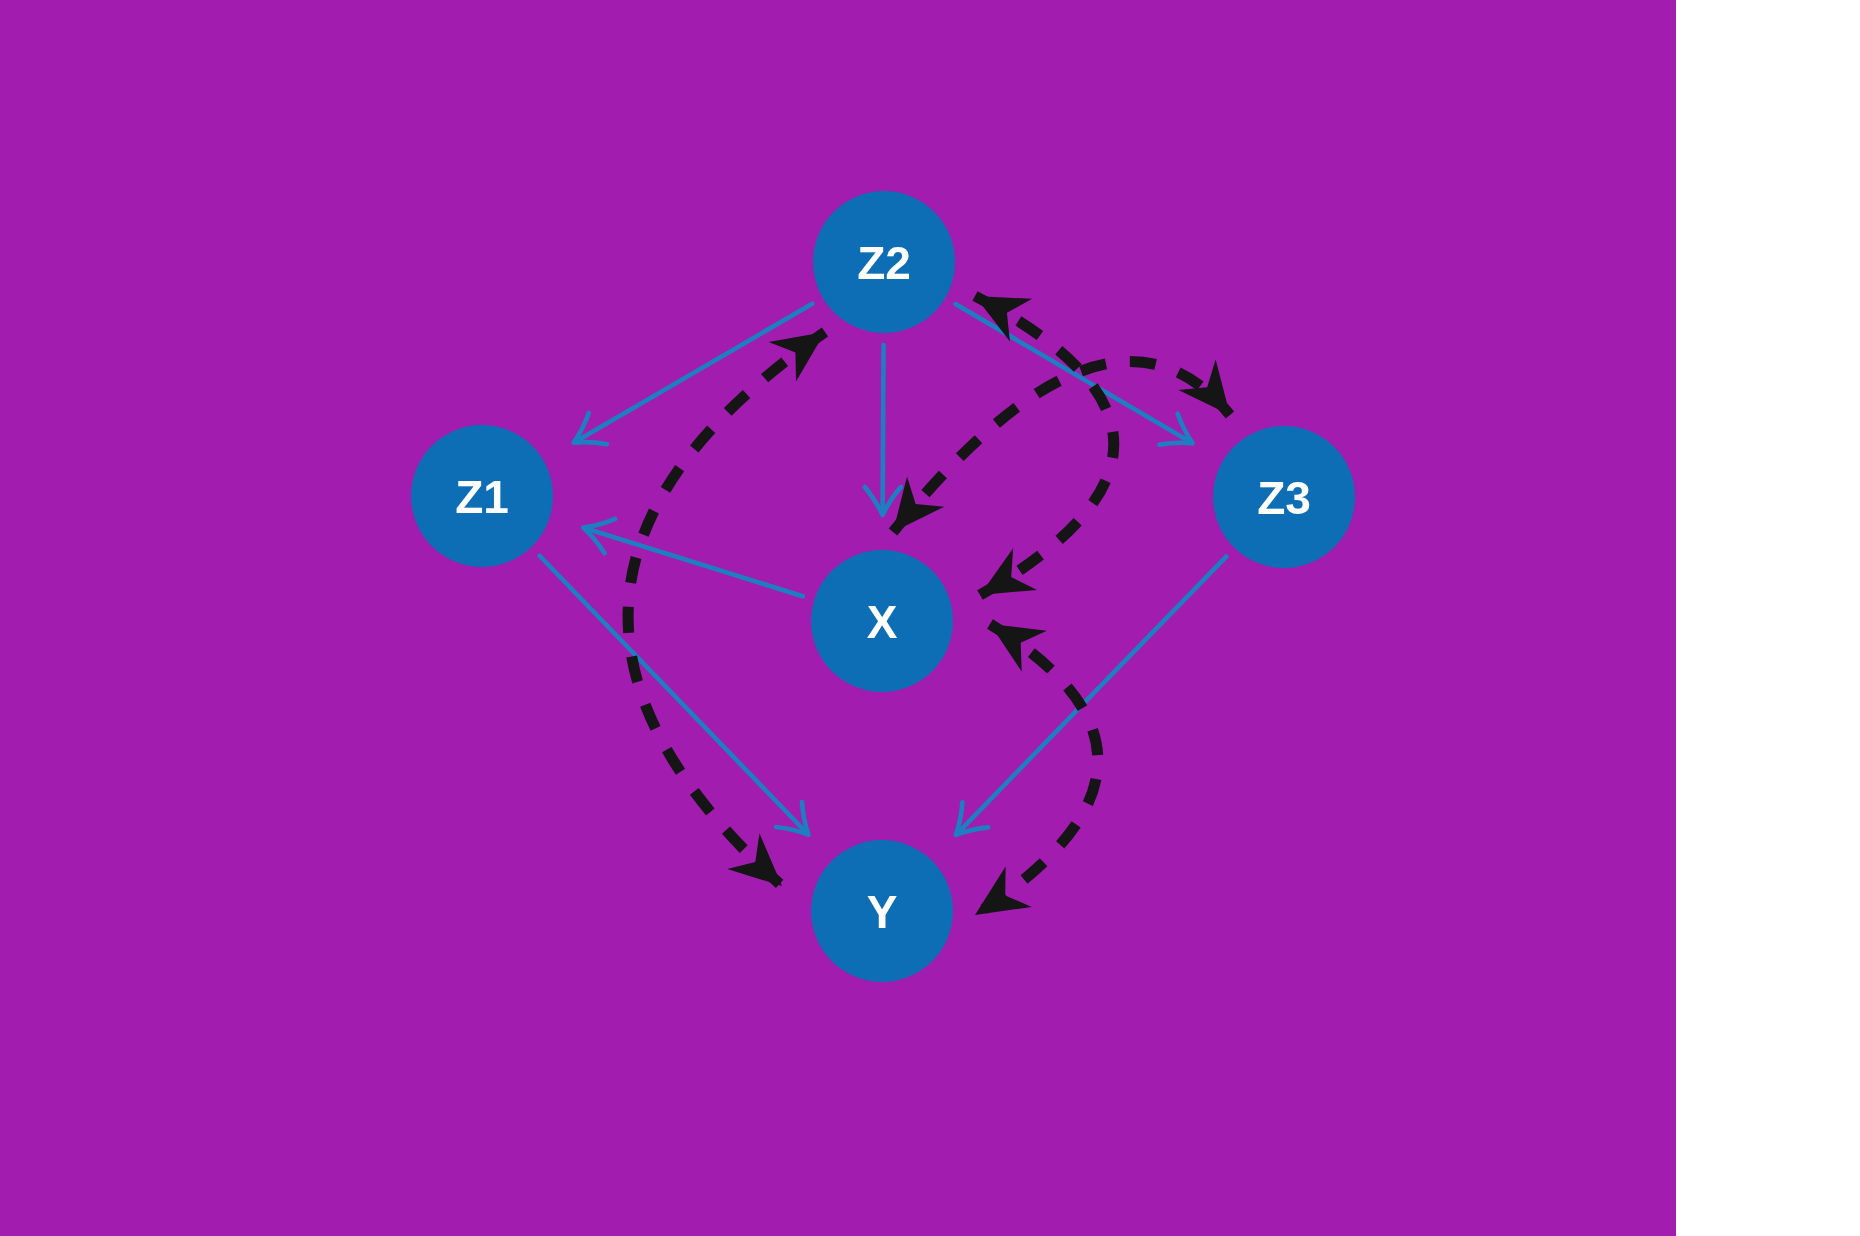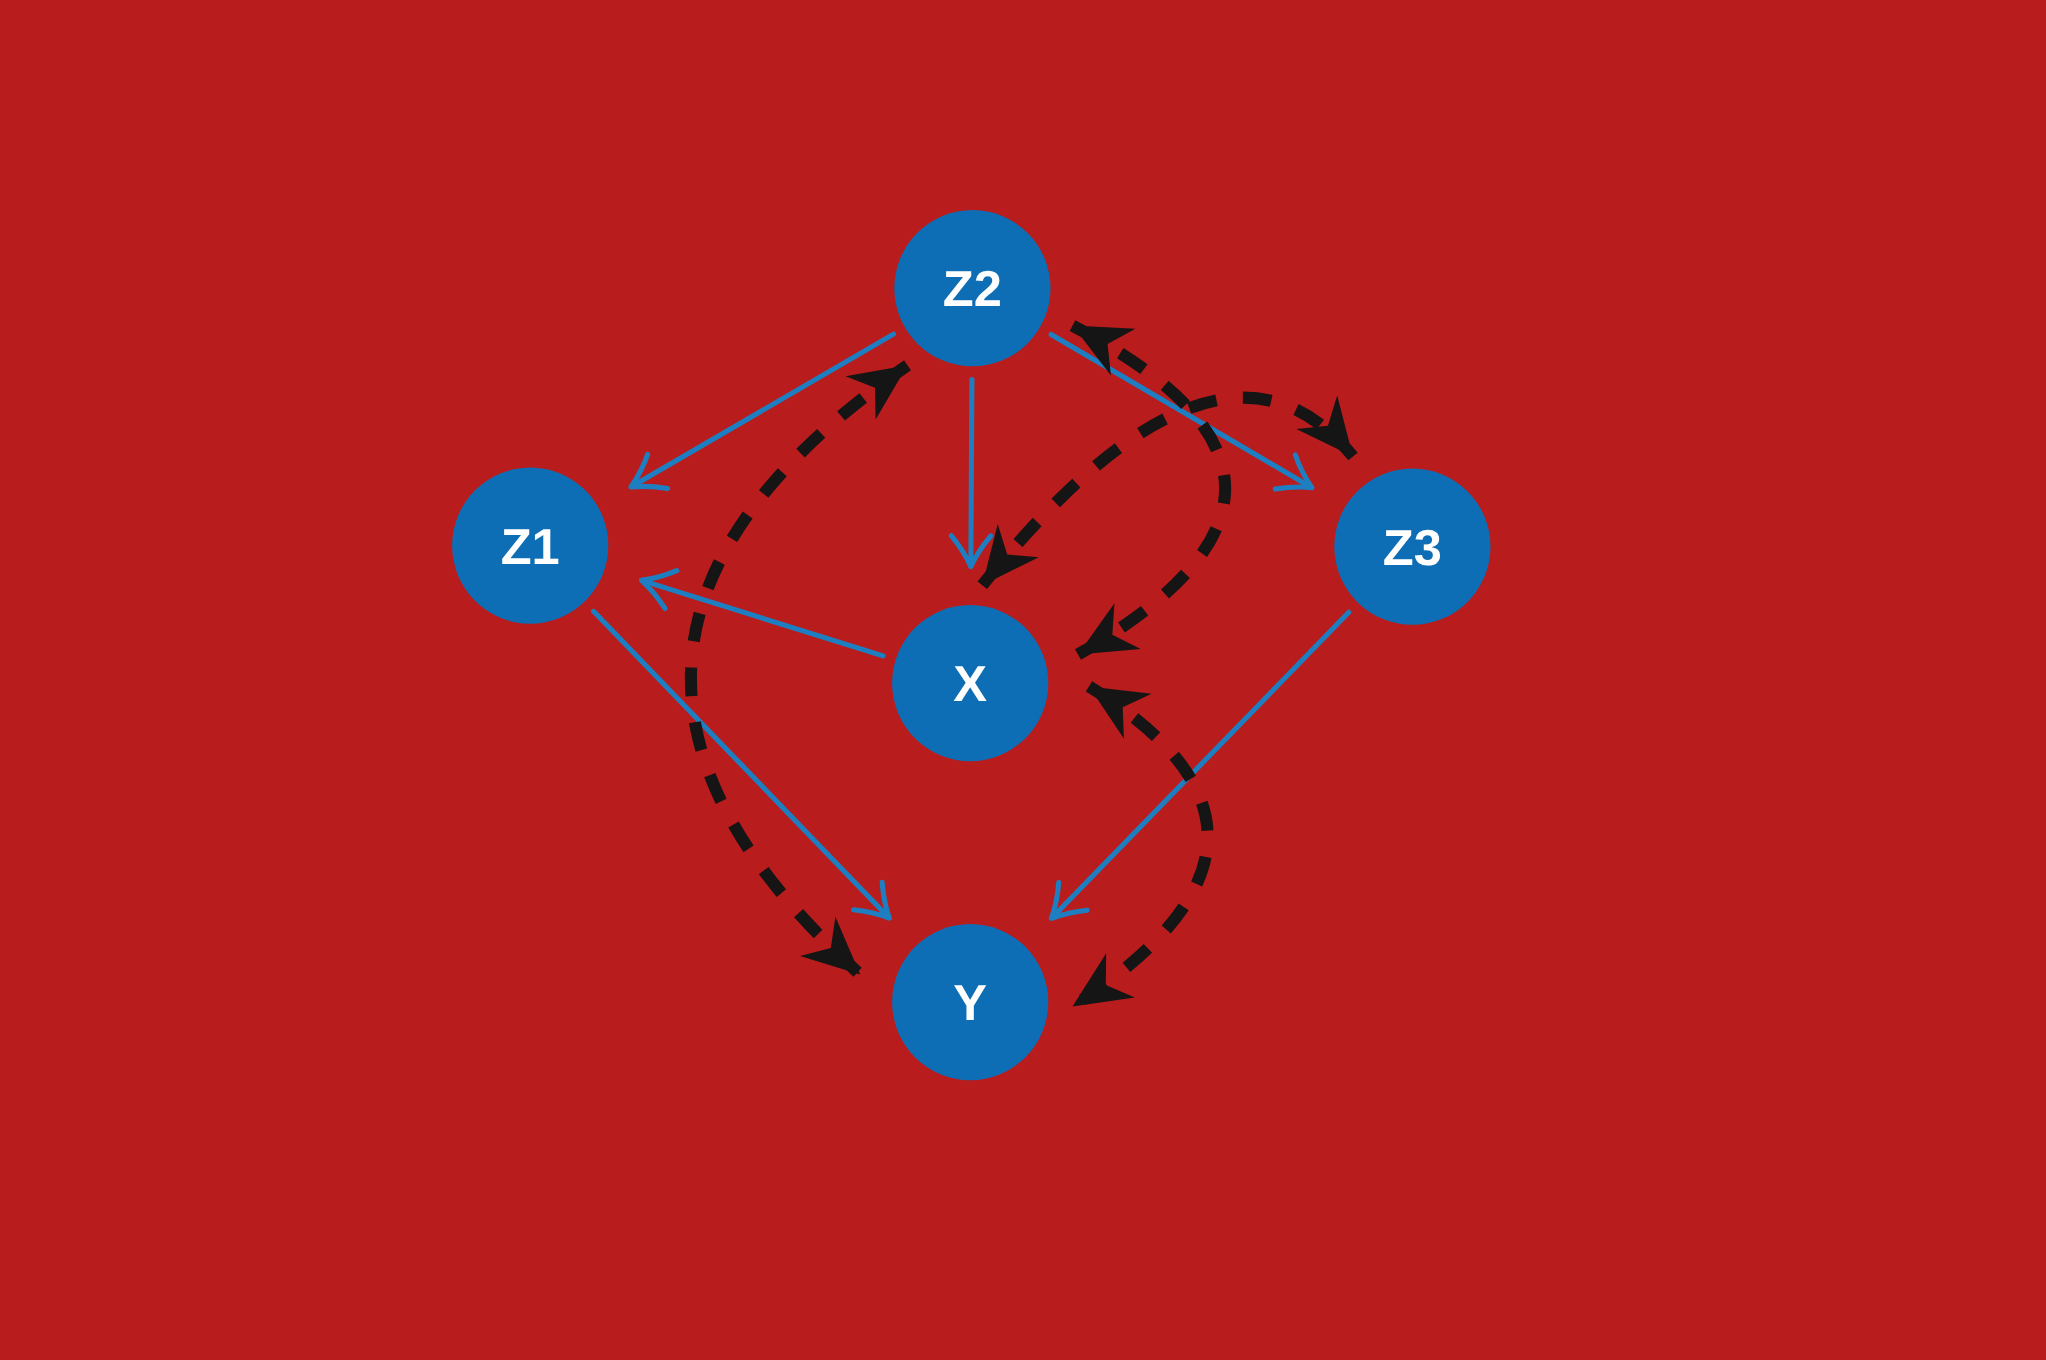--- a/index.html
+++ b/index.html
@@ -1,17 +1,17 @@
 <!DOCTYPE html>
 <html><head>
 <meta charset="utf-8">
 <style>
   html, body { margin: 0; padding: 0; background: #ffffff; }
   .canvas-wrap {
-    width: 1860px; height: 1236px; background: #b91c1c;
+    width: 1676px; height: 1236px; background: #a21caf;
     position: relative; overflow: hidden;
   }
   svg { display: block; }
   text {
     font-family: "Liberation Sans", sans-serif;
     font-weight: 700;
   }
 </style>
 </head>
 <body>

